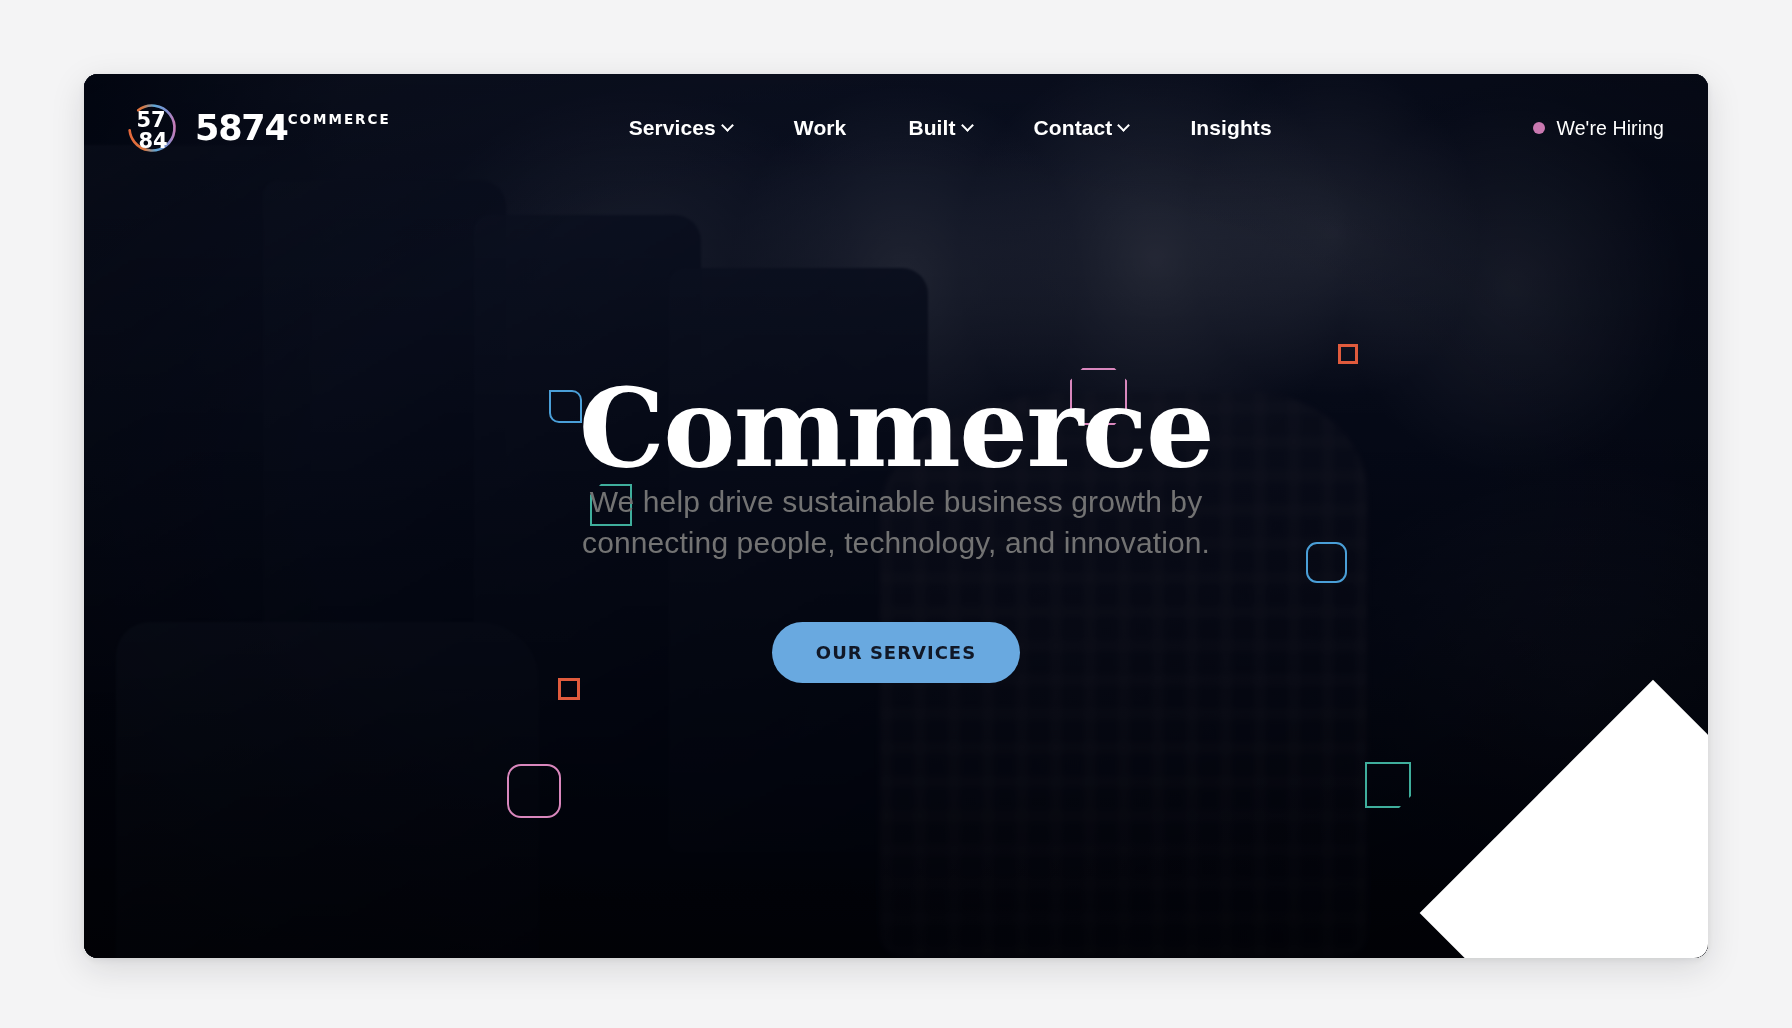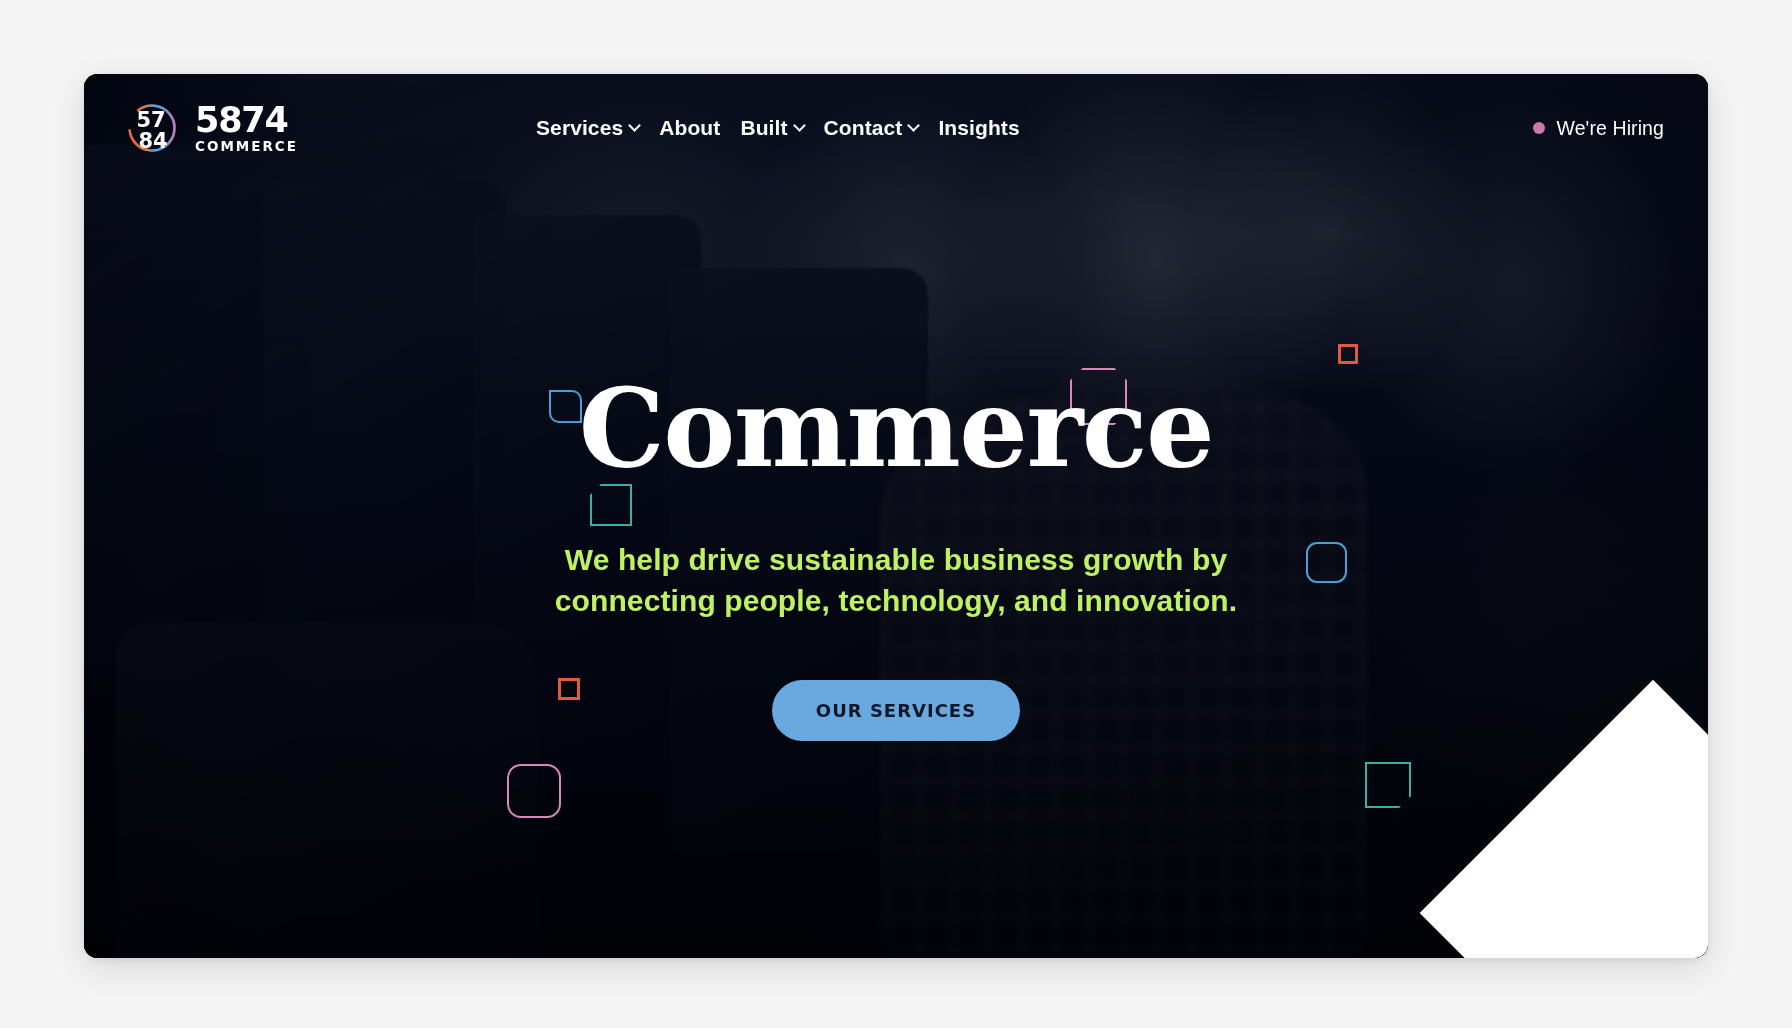--- a/index.html
+++ b/index.html
@@ -147,21 +147,21 @@
 
   .logo-mark {
     width: 60px;
     height: 60px;
     position: relative;
     flex: 0 0 auto;
   }
 
   .logo-text {
     display: flex;
-    flex-direction: column;
+    flex-direction: row;
     line-height: 1;
   }
 
   .logo-num {
     font-family: "DejaVu Sans", sans-serif;
     font-weight: 700;
     font-size: 35px;
     letter-spacing: -1.2px;
     color: #ffffff;
   }
@@ -171,21 +171,21 @@
     font-weight: 700;
     font-size: 13.5px;
     letter-spacing: 2.0px;
     color: #ffffff;
     margin-top: 2px;
   }
 
   .nav {
     display: flex;
     align-items: center;
-    gap: 20px;
+    gap: 62px;
     margin-left: 238px;
   }
 
   .nav-item {
     display: flex;
     align-items: center;
     gap: 7px;
     color: #ffffff;
     font-size: 21px;
     font-weight: 600;
@@ -247,25 +247,24 @@
     font-weight: 700;
     font-size: 108px;
     line-height: 1.0;
     letter-spacing: -1.5px;
   }
 
   .h-line1 { color: #ffffff; }
   .h-line2 { color: #4f9d97; margin-top: 16px; }
 
   .hero-sub {
-    margin-top: 58px;
-    color: #bef264;
+    color: #737373;
     font-size: 30px;
     line-height: 1.36;
-    font-weight: 700;
+    font-weight: 400;
     max-width: 720px;
     letter-spacing: 0.1px;
   }
 
   .cta {
     margin-top: 58px;
     background: #69a9e0;
     color: #111827;
     border: none;
     border-radius: 999px;
@@ -353,21 +352,21 @@
           <span class="logo-sub">COMMERCE</span>
         </span>
       </a>
 
       <nav class="nav">
         <a class="nav-item" href="#">
           <span>Services</span>
           <i class="chev"></i>
         </a>
         <a class="nav-item" href="#">
-          <span>About</span>
+          <span>Work</span>
         </a>
         <a class="nav-item" href="#">
           <span>Built</span>
           <i class="chev"></i>
         </a>
         <a class="nav-item" href="#">
           <span>Contact</span>
           <i class="chev"></i>
         </a>
         <a class="nav-item" href="#">

